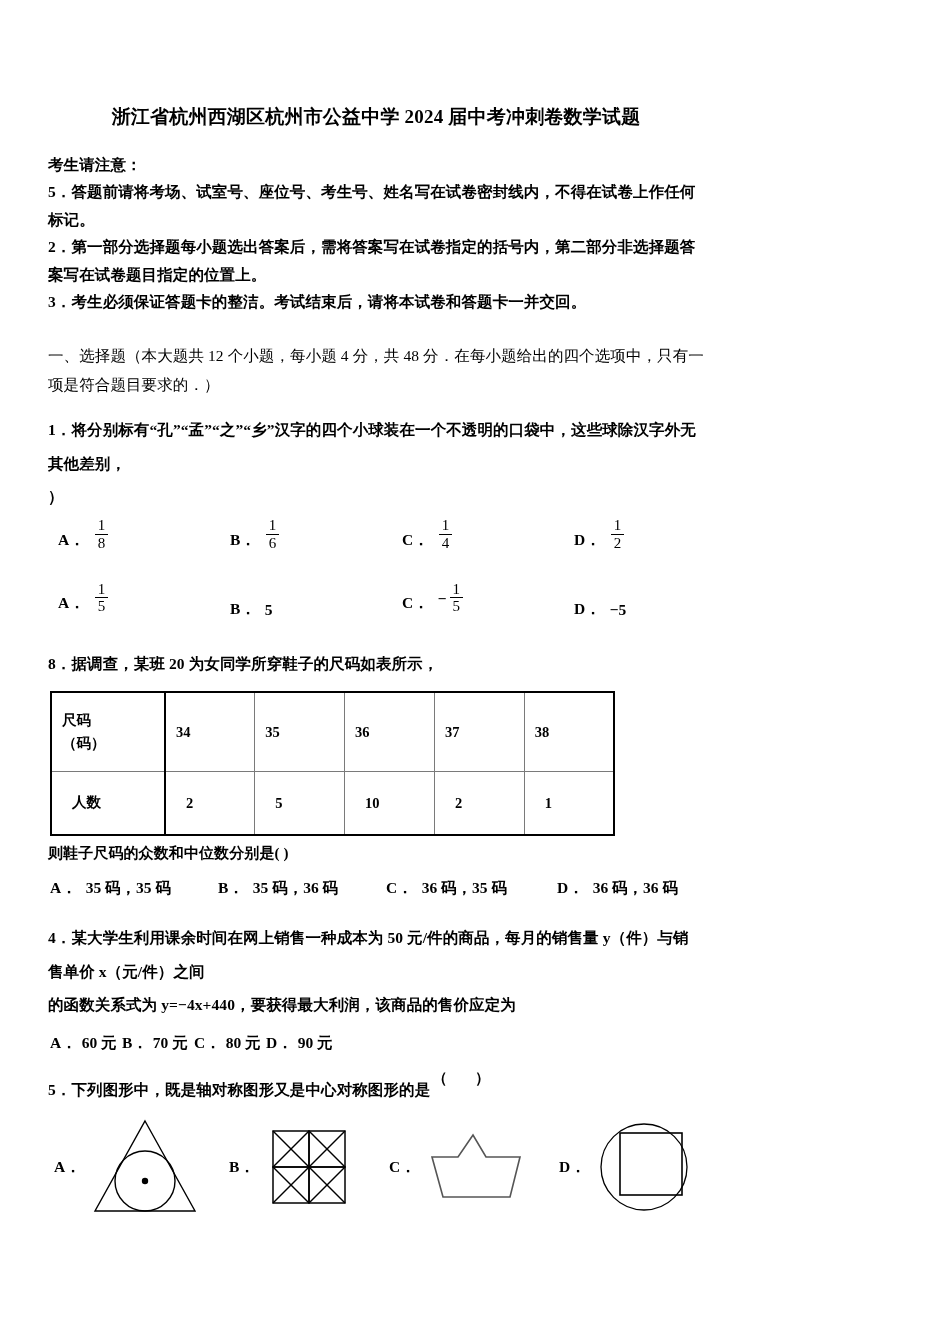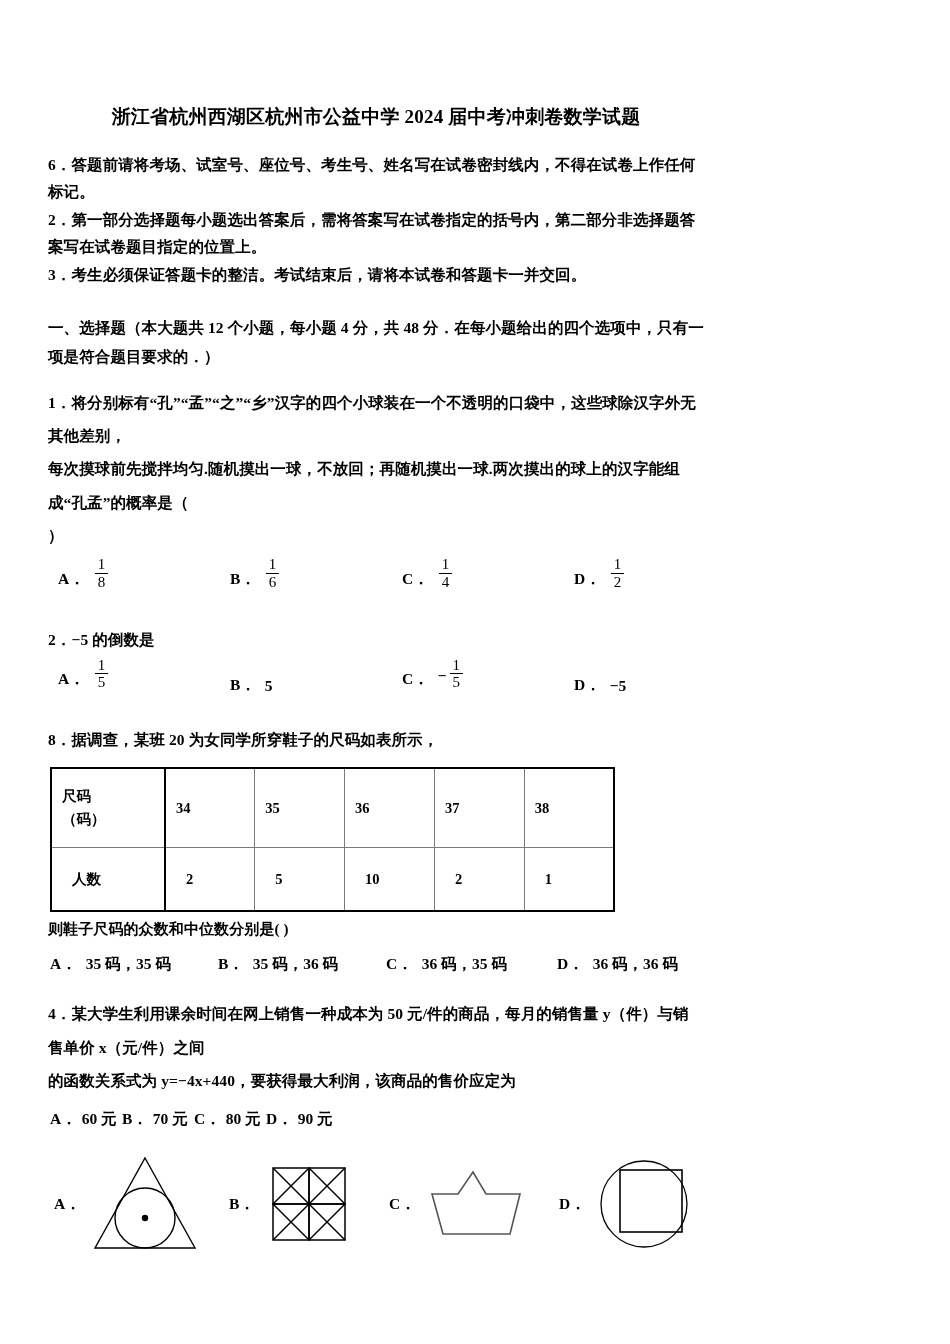--- a/index.html
+++ b/index.html
@@ -35,21 +35,21 @@
   .notice-line {
     font-size: 15.5px;
     font-weight: bold;
     line-height: 1.78;
     margin: 0;
     letter-spacing: 0.1px;
   }
   .section-head {
     margin-top: 26px;
     font-size: 15.5px;
-    font-weight: bold;
+    font-weight: normal;
     line-height: 1.85;
     letter-spacing: 0.1px;
   }
   .q-stem {
     font-size: 15.5px;
     font-weight: bold;
     line-height: 2.15;
     letter-spacing: 0.1px;
     margin: 0;
   }
@@ -193,30 +193,30 @@
   }
 </style>
 </head>
 <body>
 
 <div class="page">
 
   <div class="doc-title">浙江省杭州西湖区杭州市公益中学 2024 届中考冲刺卷数学试题</div>
 
   <div class="notice-block">
-    <p class="notice-line">6．答题前请将考场、试室号、座位号、考生号、姓名写在试卷密封线内，不得在试卷上作任何标记。</p>
+    <p class="notice-line">考生请注意：</p>
+    <p class="notice-line">5．答题前请将考场、试室号、座位号、考生号、姓名写在试卷密封线内，不得在试卷上作任何标记。</p>
     <p class="notice-line">2．第一部分选择题每小题选出答案后，需将答案写在试卷指定的括号内，第二部分非选择题答案写在试卷题目指定的位置上。</p>
     <p class="notice-line">3．考生必须保证答题卡的整洁。考试结束后，请将本试卷和答题卡一并交回。</p>
   </div>
 
   <div class="section-head">一、选择题（本大题共 12 个小题，每小题 4 分，共 48 分．在每小题给出的四个选项中，只有一项是符合题目要求的．）</div>
 
   <div class="q-block">
     <p class="q-stem">1．将分别标有“孔”“孟”“之”“乡”汉字的四个小球装在一个不透明的口袋中，这些球除汉字外无其他差别，</p>
-    <p class="q-stem">每次摸球前先搅拌均匀.随机摸出一球，不放回；再随机摸出一球.两次摸出的球上的汉字能组成“孔孟”的概率是（</p>
     <p class="q-stem">）</p>
 
     <div class="opt-row q1">
       <div class="opt">
         <span class="opt-lab">A．</span>
         <span class="frac">
           <span class="num">1</span>
           <span class="den">8</span>
         </span>
       </div>
@@ -238,21 +238,20 @@
         <span class="opt-lab">D．</span>
         <span class="frac">
           <span class="num">1</span>
           <span class="den">2</span>
         </span>
       </div>
     </div>
   </div>
 
   <div class="q-block gap-lg">
-    <p class="q-stem tight">2．−5 的倒数是</p>
 
     <div class="opt-row q2">
       <div class="opt">
         <span class="opt-lab">A．</span>
         <span class="frac">
           <span class="num">1</span>
           <span class="den">5</span>
         </span>
       </div>
       <div class="opt">
@@ -341,20 +340,24 @@
         <span class="opt-val">80 元</span>
       </div>
       <div class="opt">
         <span class="opt-lab">D．</span>
         <span class="opt-val">90 元</span>
       </div>
     </div>
   </div>
 
   <div class="q-block gap-md">
+    <div class="inline-stem">
+      <span class="q-stem tight">5．下列图形中，既是轴对称图形又是中心对称图形的是</span>
+      <span class="paren-sup">（    ）</span>
+    </div>
 
     <div class="fig-row">
 
       <div class="fig-item f-a">
         <span class="opt-lab">A．</span>
         <span class="fig-box">
           <svg width="112" height="104" viewBox="0 0 112 104">
             <polygon points="56,6 106,96 6,96" fill="none" stroke="#000" stroke-width="1.4"></polygon>
             <circle cx="56" cy="66" r="30" fill="none" stroke="#000" stroke-width="1.4"></circle>
             <circle cx="56" cy="66" r="3.2" fill="#000"></circle>

